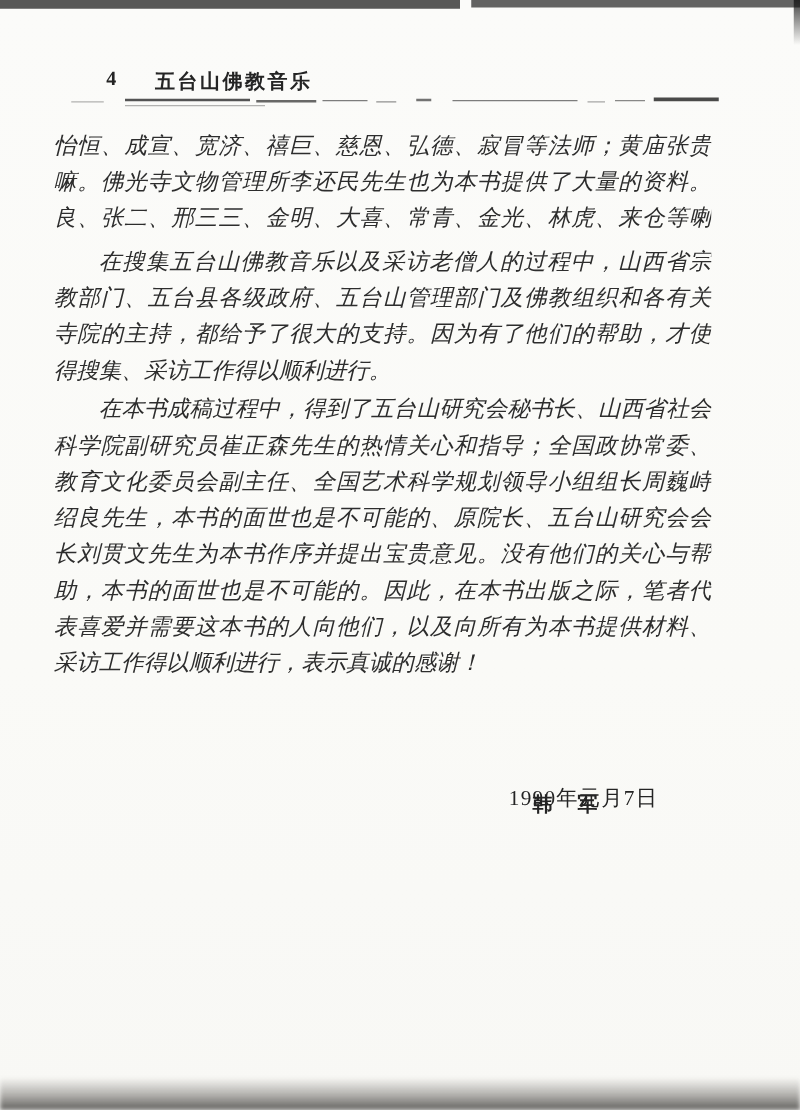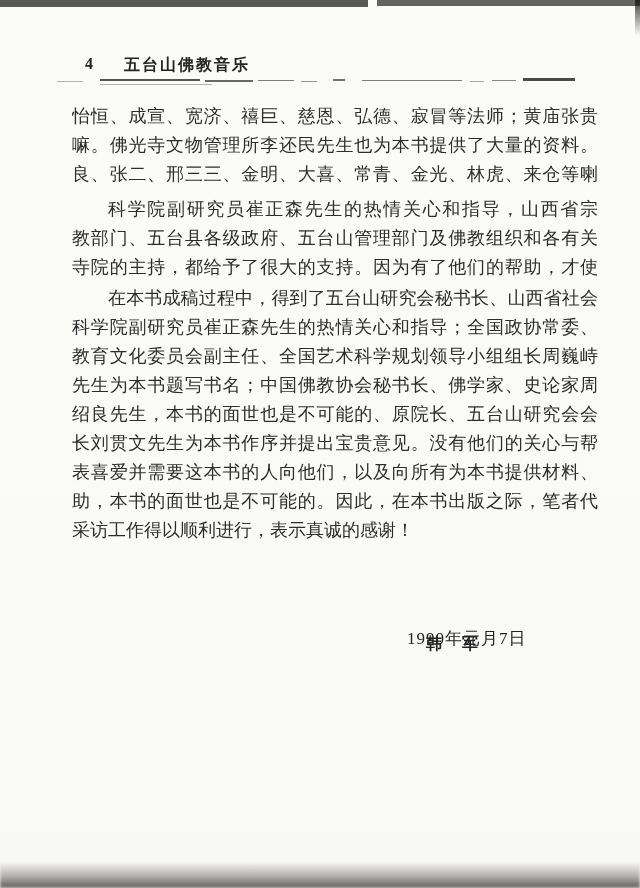--- a/index.html
+++ b/index.html
@@ -38,22 +38,22 @@
   }
   .running-title {
     position: absolute; left: 124px; top: 0;
     font-size: 16px; font-weight: bold; letter-spacing: 2px; color: #242424;
     white-space: nowrap;
   }
   
   .rule-seg { position: absolute; background: #2a2a2a; }
   
   .body-text {
-    position: absolute; left: 72px; top: 102px; width: 526px;
-    font-size: 18px; line-height: 29px; color: #2d2d2d;
+    position: absolute; left: 43px; top: 102px; width: 526px;
+    font-size: 18px; line-height: 29px; color: #2d2d2d; font-style: italic;
   }
   .paragraph { margin: 0; }
   .paragraph + .paragraph { margin-top: 6px; }
   .paragraph:nth-child(3) { margin-top: 2px; }
   .text-line {
     height: 29px; overflow: hidden; white-space: nowrap;
     text-align: justify; text-align-last: justify;
   }
   .text-line.last { text-align-last: left; }
   .text-line.indent { text-indent: 2em; }
@@ -98,33 +98,33 @@
     <div class="rule-seg" style="left:523px; top:78px; width:52px;  height:3px; opacity:.85;"></div>
   </div>
 
   <div class="body-text">
       <div class="paragraph">
         <div class="text-line">怡恒、成宣、宽济、禧巨、慈恩、弘德、寂冒等法师；黄庙张贵</div>
         <div class="text-line">嘛。佛光寺文物管理所李还民先生也为本书提供了大量的资料。</div>
         <div class="text-line">良、张二、邢三三、金明、大喜、常青、金光、林虎、来仓等喇</div>
       </div>
       <div class="paragraph">
-        <div class="text-line indent">科学院副研究员崔正森先生的热情关心和指导，山西省宗</div>
+        <div class="text-line indent">在搜集五台山佛教音乐以及采访老僧人的过程中，山西省宗</div>
         <div class="text-line">教部门、五台县各级政府、五台山管理部门及佛教组织和各有关</div>
         <div class="text-line">寺院的主持，都给予了很大的支持。因为有了他们的帮助，才使</div>
+        <div class="text-line last">得搜集、采访工作得以顺利进行。</div>
       </div>
       <div class="paragraph">
         <div class="text-line indent">在本书成稿过程中，得到了五台山研究会秘书长、山西省社会</div>
         <div class="text-line">科学院副研究员崔正森先生的热情关心和指导；全国政协常委、</div>
         <div class="text-line">教育文化委员会副主任、全国艺术科学规划领导小组组长周巍峙</div>
-        <div class="text-line">先生为本书题写书名；中国佛教协会秘书长、佛学家、史论家周</div>
         <div class="text-line">绍良先生，本书的面世也是不可能的、原院长、五台山研究会会</div>
         <div class="text-line">长刘贯文先生为本书作序并提出宝贵意见。没有他们的关心与帮</div>
+        <div class="text-line">助，本书的面世也是不可能的。因此，在本书出版之际，笔者代</div>
         <div class="text-line">表喜爱并需要这本书的人向他们，以及向所有为本书提供材料、</div>
-        <div class="text-line">助，本书的面世也是不可能的。因此，在本书出版之际，笔者代</div>
         <div class="text-line last">采访工作得以顺利进行，表示真诚的感谢！</div>
       </div>
     </div>
 
   <div class="signature-name">韩　军</div>
   <div class="signature-date">1990年元月7日</div>
 
 </div>
 
 </body></html>

